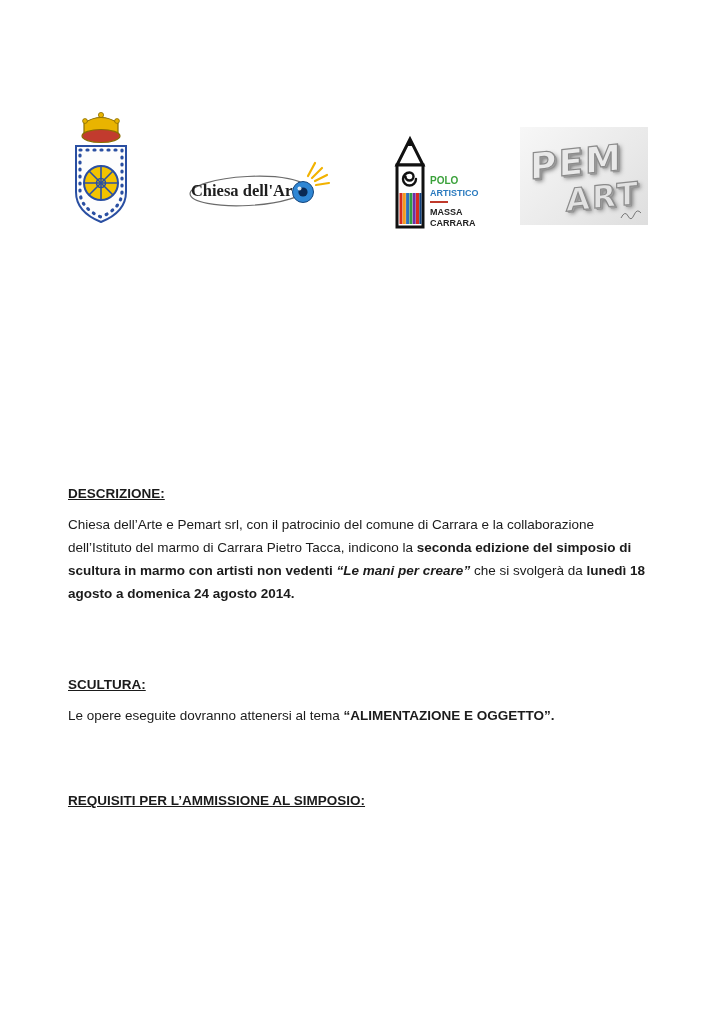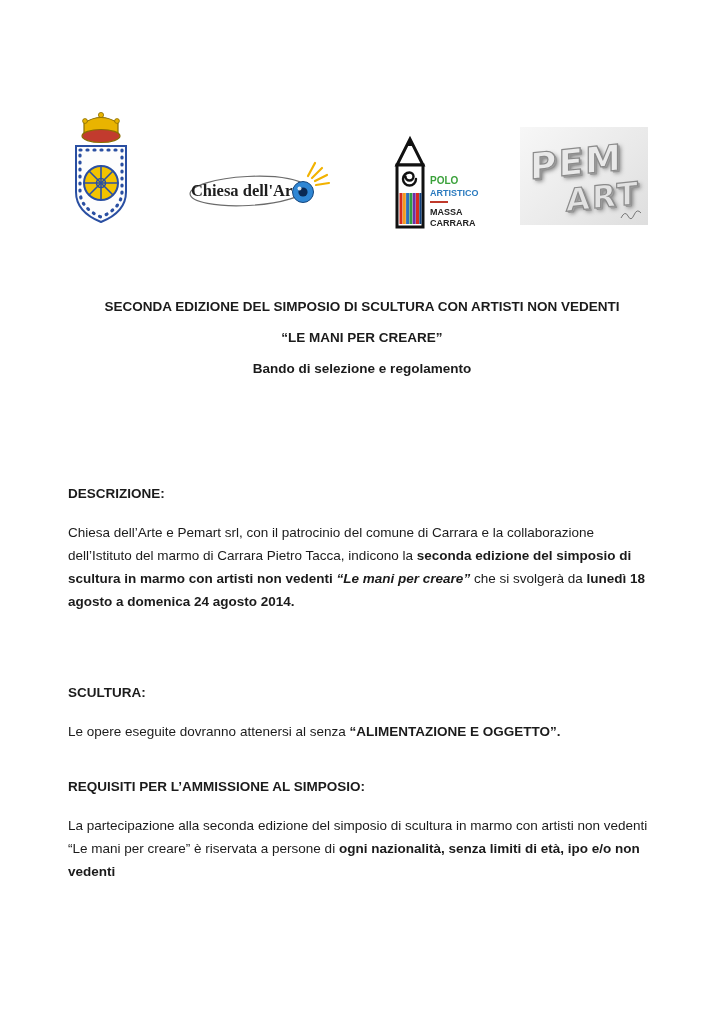--- a/index.html
+++ b/index.html
@@ -52,24 +52,24 @@
   
   .content {
     position: absolute;
     top: 482px;
     left: 68px;
     width: 589px;
     font-size: 13.5px;
     line-height: 23px;
     text-align: left;
   }
-  .heading { font-weight: bold; }
-  .para    { margin-top: 16px; }
+  .heading { font-weight: bold; text-decoration: underline; }
+  .para    { margin-top: 8px; }
   .gap-oggetto   { margin-top: 68px; }
-  .gap-requisiti { margin-top: 32px; }
+  .gap-requisiti { margin-top: 62px; }
   .seg-b  { font-weight: bold; }
   .seg-bi { font-weight: bold; font-style: italic; }
 </style>
 </head>
 <body>
 
 <div class="page">
 
   <div>
 
@@ -147,32 +147,26 @@
     <div class="logo logo-pemart">
       <div class="pemart-word pemart-line1">PEM</div>
       <div class="pemart-word pemart-line2">ART</div>
       <svg class="pemart-sign" width="22" height="14" viewBox="0 0 22 14">
         <path d="M1 11 Q5 3 8 9 T14 8 T21 6" fill="none" stroke="#777" stroke-width="1"></path>
       </svg>
     </div>
 
   </div>
 
-  <div class="titles">
-    <p>SECONDA EDIZIONE DEL SIMPOSIO DI SCULTURA CON ARTISTI NON VEDENTI</p>
-    <p>“LE MANI PER CREARE”</p>
-    <p>Bando di selezione e regolamento</p>
-  </div>
 
   <div class="content">
 
     <p class="heading">DESCRIZIONE:</p>
     <p class="para"><span>Chiesa dell’Arte e Pemart srl, con il patrocinio del comune di Carrara e la collaborazione dell’Istituto del marmo di Carrara Pietro Tacca, indicono la </span><span class="seg-b">seconda edizione del simposio di scultura in marmo con artisti non vedenti </span><span class="seg-bi">“Le mani per creare”</span><span> che si svolgerà da </span><span class="seg-b">lunedì 18 agosto a domenica 24 agosto 2014.</span></p>
 
     <p class="heading gap-oggetto">SCULTURA:</p>
-    <p class="para"><span>Le opere eseguite dovranno attenersi al senza </span><span class="seg-b">“ALIMENTAZIONE E OGGETTO”.</span></p>
+    <p class="para"><span>Le opere eseguite dovranno attenersi al tema </span><span class="seg-b">“ALIMENTAZIONE E OGGETTO”.</span></p>
 
     <p class="heading gap-requisiti">REQUISITI PER L’AMMISSIONE AL SIMPOSIO:</p>
-    <p class="para"><span>La partecipazione alla seconda edizione del simposio di scultura in marmo con artisti non vedenti “Le mani per creare” è riservata a persone di </span><span class="seg-b">ogni nazionalità, senza limiti di età, ipo e/o non vedenti</span></p>
 
   </div>
 
 </div>
 
 </body></html>

